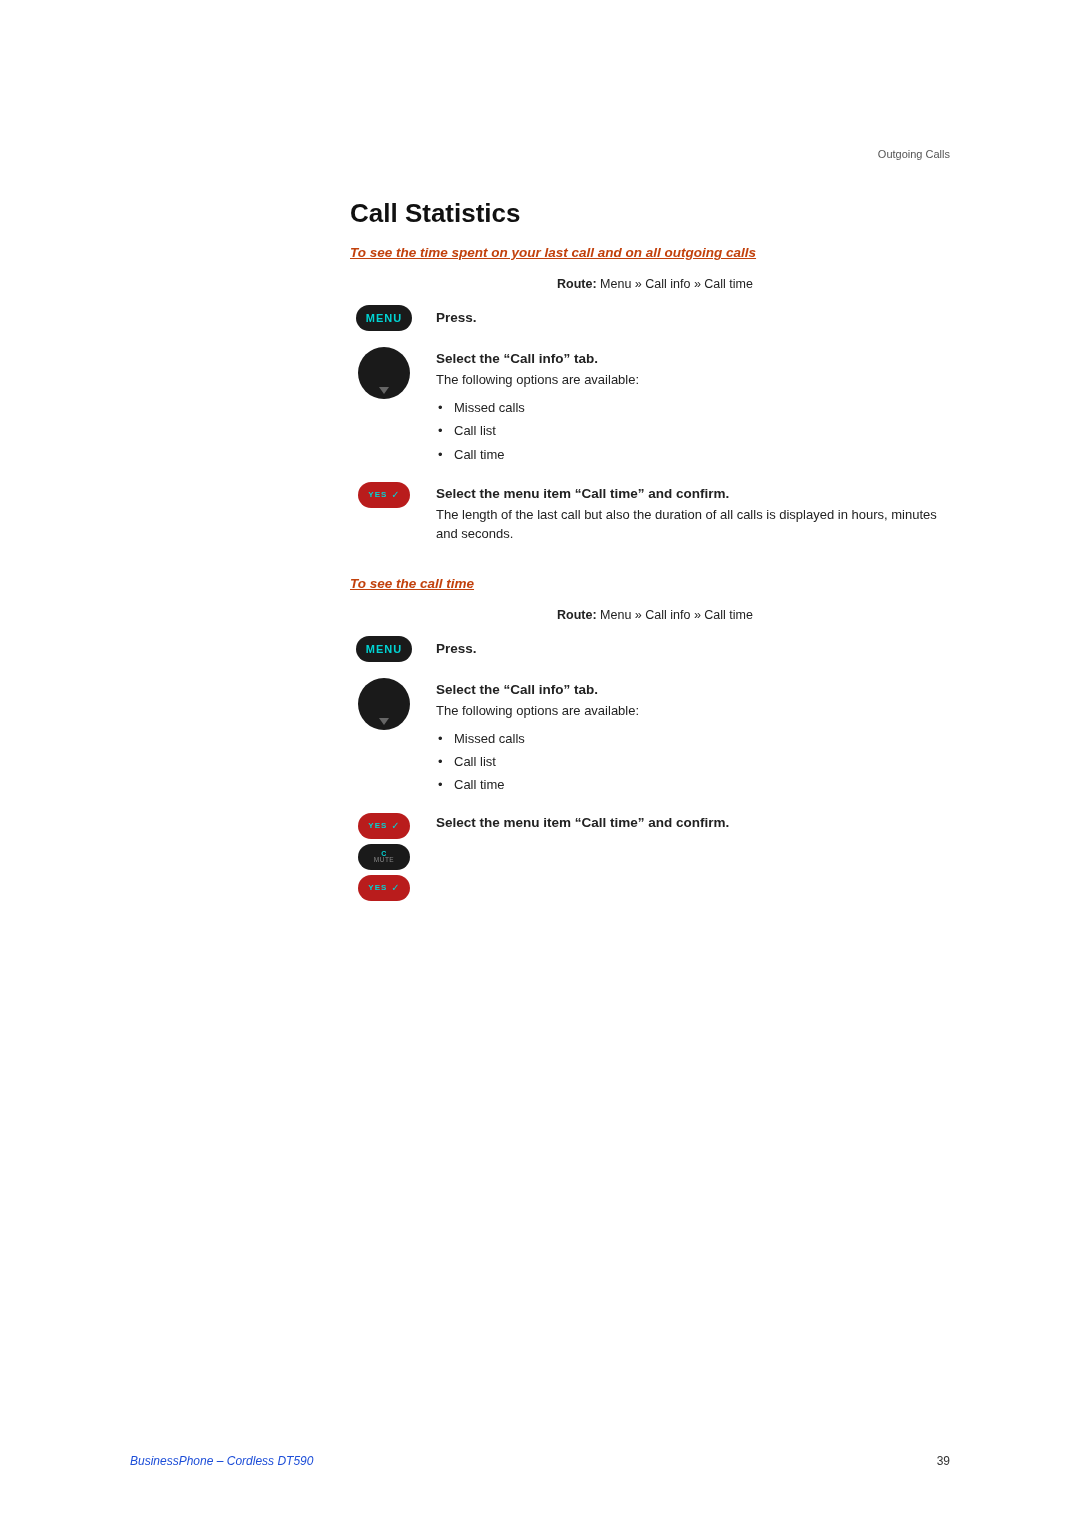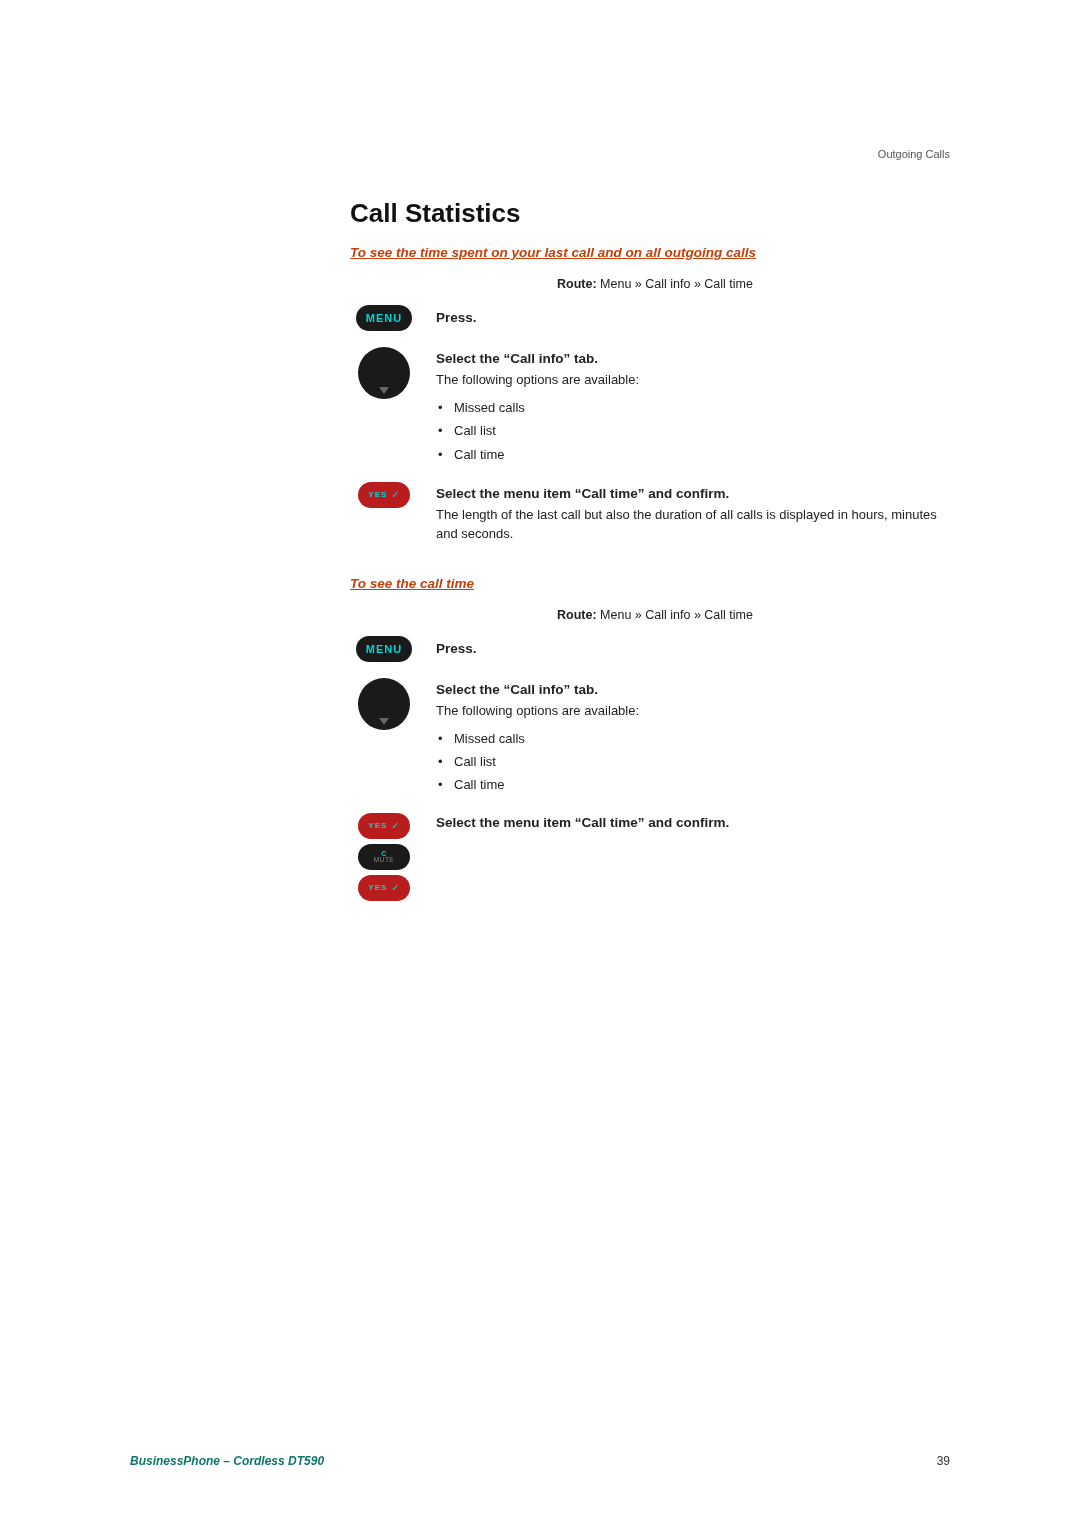--- a/index.html
+++ b/index.html
@@ -245,22 +245,21 @@
       left: 0;
       width: 1080px;
       display: flex;
       justify-content: space-between;
       padding: 0 130px;
     }
 
     .footer-left {
       font-style: italic;
       font-size: 12px;
-      color: #0f766e;
-      font-weight: bold;
+      color: #1d4ed8;
     }
 
     .footer-right {
       font-size: 12px;
       color: #333;
     }
 
     .press-label {
       font-size: 13.5px;
       font-weight: bold;

